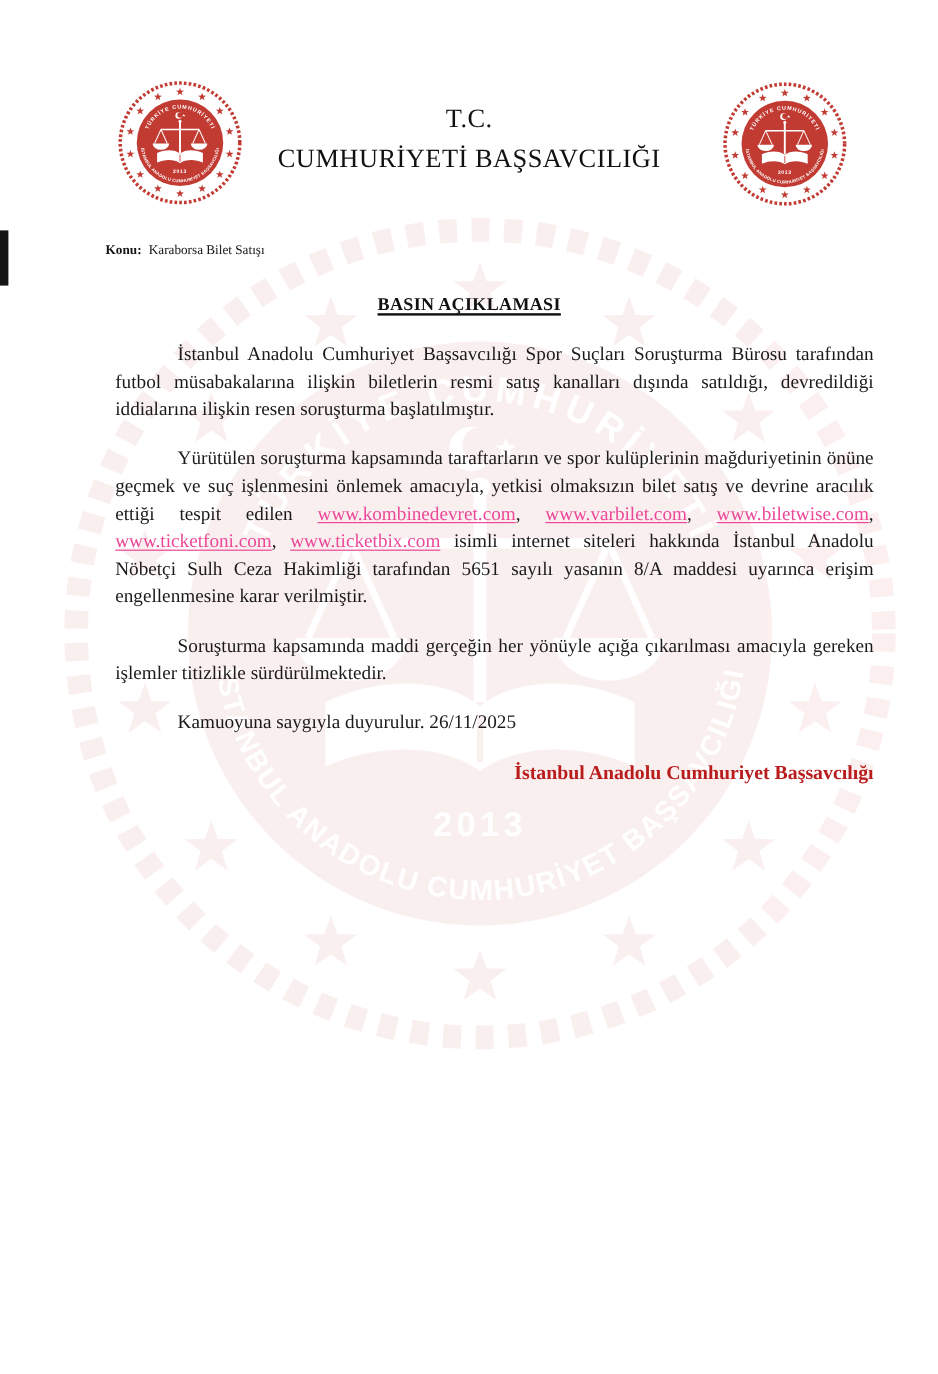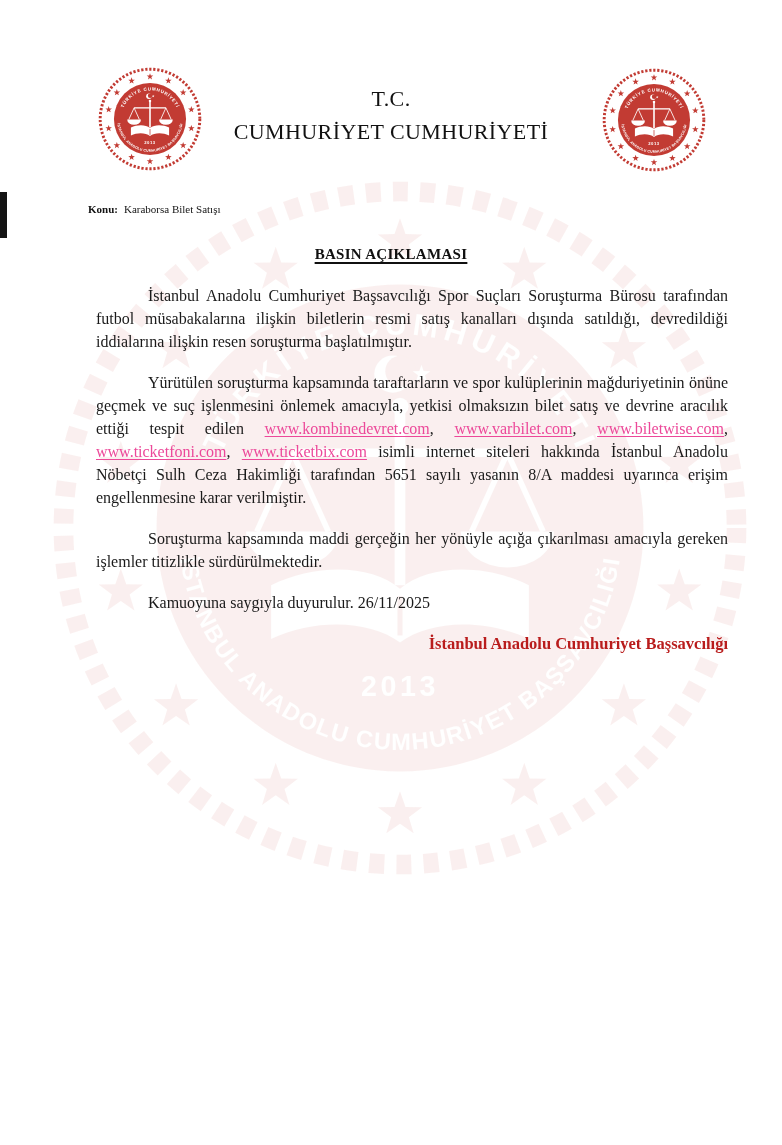--- a/index.html
+++ b/index.html
@@ -161,21 +161,21 @@
         <path d="M 130,79 L 120,101 M 130,79 L 140,101" stroke="#fff" stroke-width="1.6" fill="none"></path>
         <path d="M 57,101 A 13,10 0 0 0 83,101 Z" fill="#fff"></path>
         <path d="M 117,101 A 13,10 0 0 0 143,101 Z" fill="#fff"></path>
         <path d="M 100,117 C 92,110 76,110 64,116 L 64,131 C 77,125 92,126 100,132 C 108,126 123,125 136,131 L 136,116 C 124,110 108,110 100,117 Z" fill="#fff"></path>
         <path d="M 100,119 V 130" stroke="#c23b33" stroke-width="1.4"></path>
         <text x="100" y="147" font-size="8" font-weight="bold" fill="#fff" text-anchor="middle" letter-spacing="1" font-family="Liberation Sans, sans-serif">2013</text>
       </svg></div>
 
   <div class="header-block">
     <div>T.C.</div>
-    <div>CUMHURİYET CUMHURİYETİ</div>
+    <div>CUMHURİYETİ BAŞSAVCILIĞI</div>
   </div>
 
   <div class="subject"><b>Konu:</b><span>Karaborsa Bilet Satışı</span></div>
 
   <div class="doc-title">BASIN AÇIKLAMASI</div>
 
   <div class="content">
     <p>İstanbul Anadolu Cumhuriyet Başsavcılığı Spor Suçları Soruşturma Bürosu tarafından futbol müsabakalarına ilişkin biletlerin resmi satış kanalları dışında satıldığı, devredildiği iddialarına ilişkin resen soruşturma başlatılmıştır.</p>
     <p>Yürütülen soruşturma kapsamında taraftarların ve spor kulüplerinin mağduriyetinin önüne geçmek ve suç işlenmesini önlemek amacıyla, yetkisi olmaksızın bilet satış ve devrine aracılık ettiği tespit edilen <a class="site-link" href="#">www.kombinedevret.com</a>, <a class="site-link" href="#">www.varbilet.com</a>, <a class="site-link" href="#">www.biletwise.com</a>, <a class="site-link" href="#">www.ticketfoni.com</a>, <a class="site-link" href="#">www.ticketbix.com</a> isimli internet siteleri hakkında İstanbul Anadolu Nöbetçi Sulh Ceza Hakimliği tarafından 5651 sayılı yasanın 8/A maddesi uyarınca erişim engellenmesine karar verilmiştir.</p>
     <p>Soruşturma kapsamında maddi gerçeğin her yönüyle açığa çıkarılması amacıyla gereken işlemler titizlikle sürdürülmektedir.</p>

